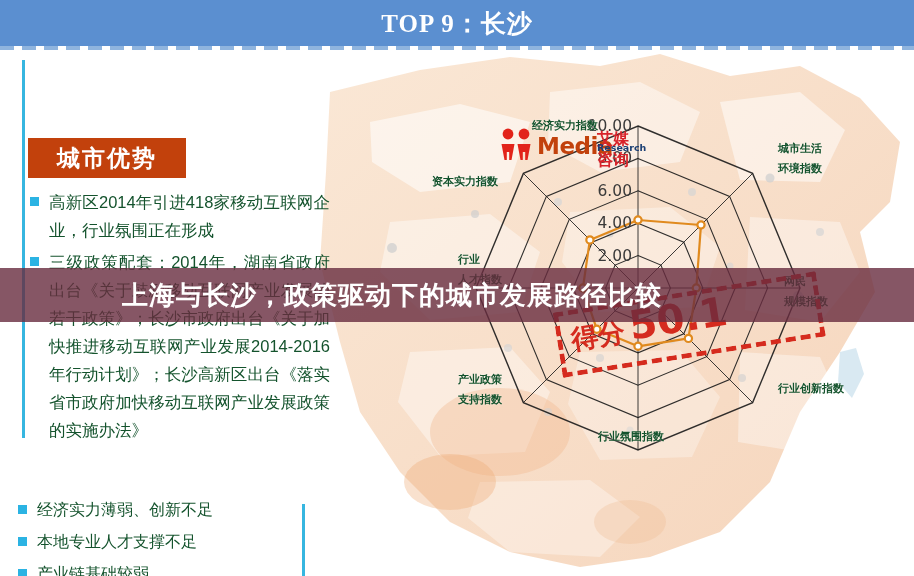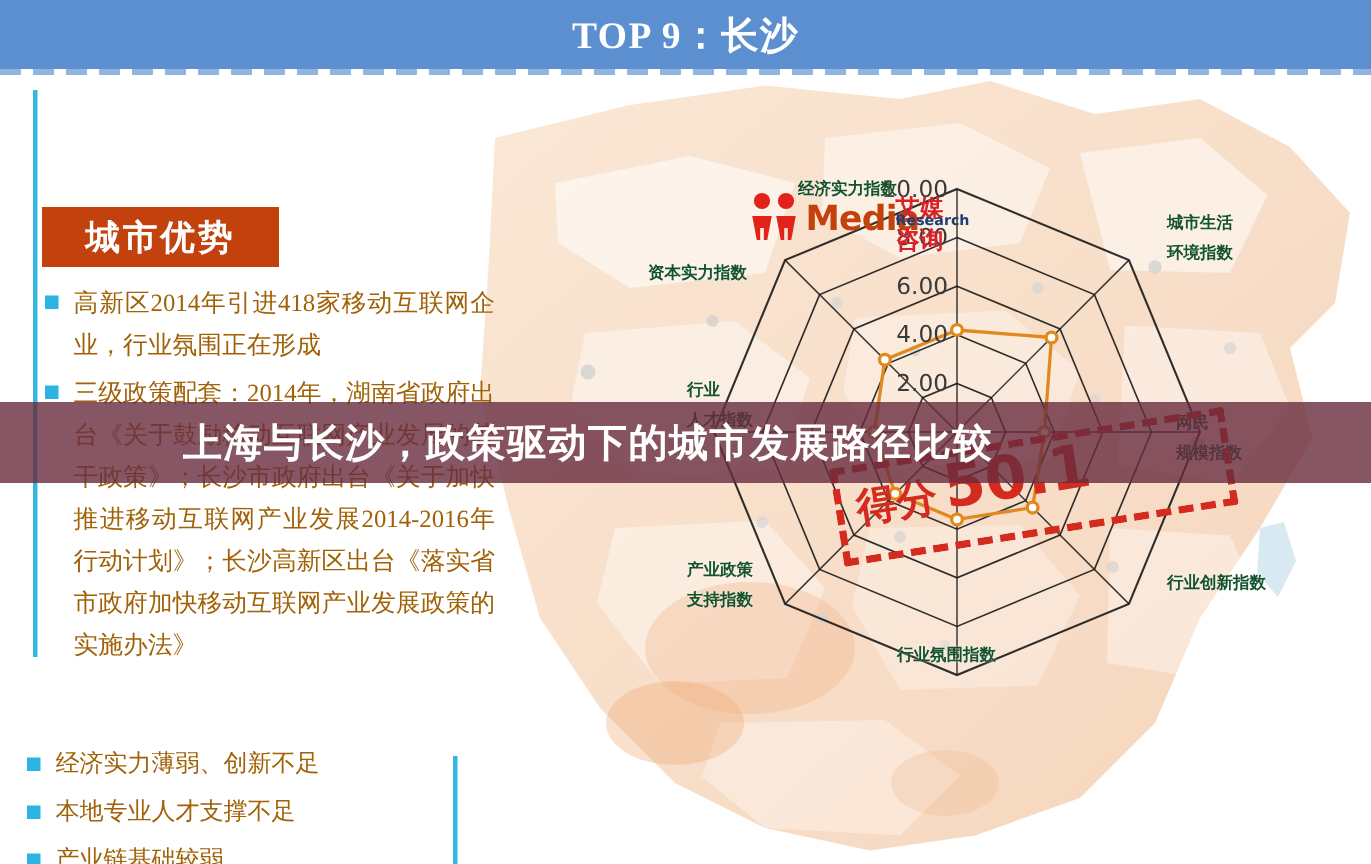--- a/index.html
+++ b/index.html
@@ -55,22 +55,22 @@
   .dis-list{
     position:absolute;left:18px;top:444px;width:320px;
   }
   .bullet-row{
     display:flex;align-items:flex-start;margin-bottom:4px;
   }
   .bullet{
     flex:0 0 auto;width:9px;height:9px;background:#2bb3e3;margin-top:9px;margin-right:10px;
   }
   .bullet-text{
-    flex:1 1 auto;font-size:16.5px;line-height:28px;color:#a16207;
-    font-family:Liberation Serif, serif;
+    flex:1 1 auto;font-size:16.5px;line-height:28px;color:#14532d;
+    font-family:Liberation Sans, sans-serif;
     text-align:justify;
   }
   .dis-list .bullet-text{font-size:16px;line-height:28px;}
   .dis-list .bullet{margin-top:9px;}
 
   
   .radar-wrap{position:absolute;left:380px;top:52px;width:534px;height:524px;}
   .radar-wrap svg{position:absolute;left:0;top:0;overflow:visible;}
 
   .axis-label{

